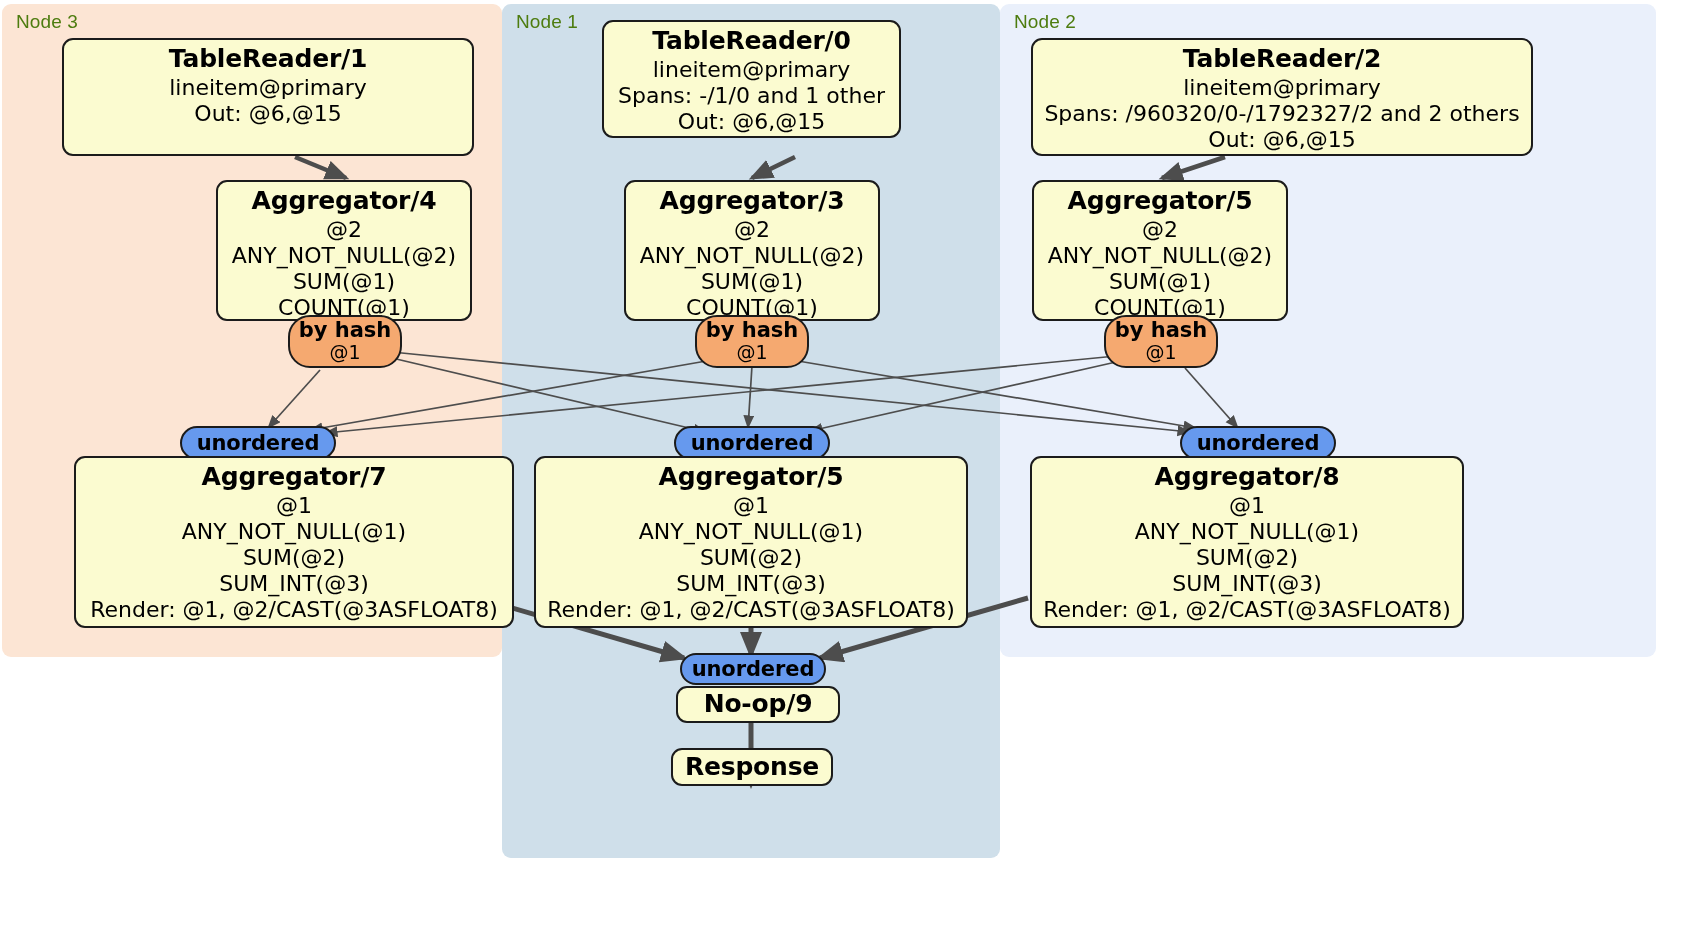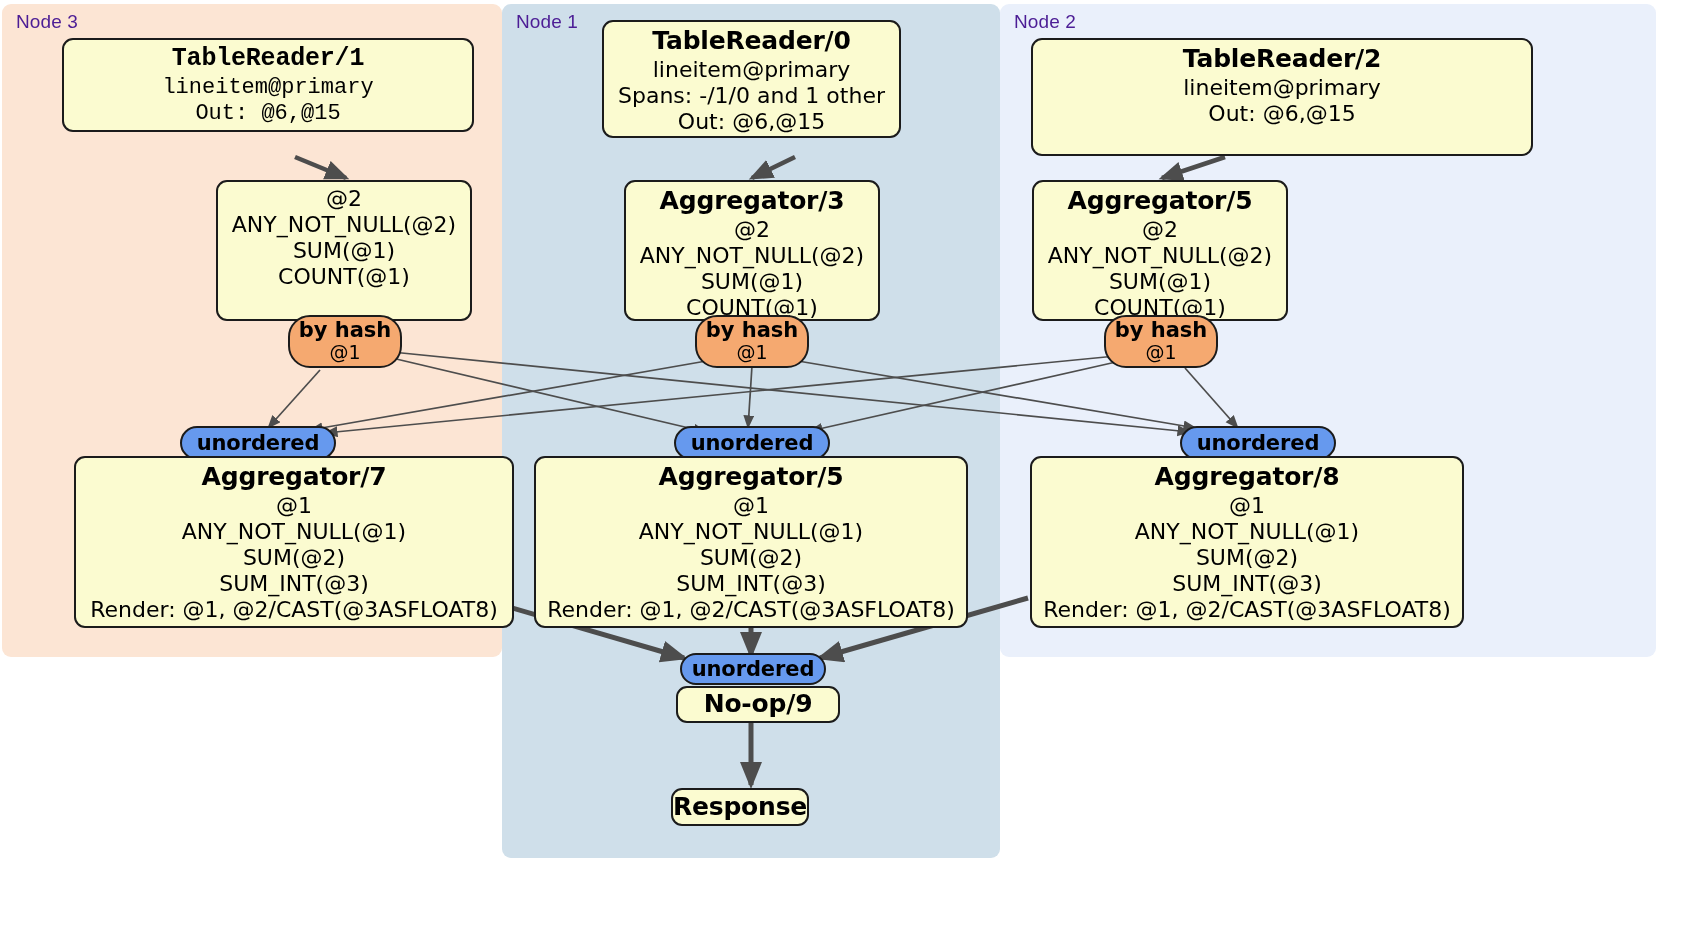--- a/index.html
+++ b/index.html
@@ -20,21 +20,21 @@
   
   .node-panel {
     position: absolute;
     border-radius: 9px;
   }
   .node-panel .node-label {
     position: absolute;
     top: 7px;
     left: 14px;
     font-size: 19px;
-    color: #4c1d95;
+    color: #4d7c0f;
     font-family: "Liberation Sans", sans-serif;
     letter-spacing: 0.1px;
   }
   
   .proc {
     position: absolute;
     background: #fbfbd0;
     border: 2.2px solid #1b1b1b;
     border-radius: 11px;
     box-sizing: border-box;
@@ -150,40 +150,42 @@
     <path d="M1116,362 L810,431" stroke="#4d4d4d" stroke-width="1.7" fill="none" marker-end="url(#ah-thin)"></path>
     <path d="M1185,368 L1238,428" stroke="#4d4d4d" stroke-width="1.7" fill="none" marker-end="url(#ah-thin)"></path>
 
     <path d="M478,598 L684,658" stroke="#4d4d4d" stroke-width="5" fill="none" marker-end="url(#ah-thick)"></path>
     <path d="M751,628 L751,655" stroke="#4d4d4d" stroke-width="5" fill="none" marker-end="url(#ah-thick)"></path>
     <path d="M1028,598 L820,658" stroke="#4d4d4d" stroke-width="5" fill="none" marker-end="url(#ah-thick)"></path>
 
     <path d="M751,722 L751,785" stroke="#4d4d4d" stroke-width="5" fill="none" marker-end="url(#ah-thick)"></path>
   </svg>
 
-  <div class="proc" style="left:62px; top:38px; width:412px; height:94px;font-family:Liberation Mono, monospace;">
+  <div class="proc" style="left:62px; top:38px; width:412px; height:118px;">
     <div class="ttl">TableReader/1</div>
     <div class="ln">lineitem@primary</div>
     <div class="ln">Out: @6,@15</div>
   </div>
 
   <div class="proc" style="left:602px; top:20px; width:299px; height:118px;">
     <div class="ttl">TableReader/0</div>
     <div class="ln">lineitem@primary</div>
     <div class="ln">Spans: -/1/0 and 1 other</div>
     <div class="ln">Out: @6,@15</div>
   </div>
 
   <div class="proc" style="left:1031px; top:38px; width:502px; height:118px;">
     <div class="ttl">TableReader/2</div>
     <div class="ln">lineitem@primary</div>
+    <div class="ln">Spans: /960320/0-/1792327/2 and 2 others</div>
     <div class="ln">Out: @6,@15</div>
   </div>
 
   <div class="proc" style="left:216px; top:180px; width:256px; height:141px;">
+    <div class="ttl">Aggregator/4</div>
     <div class="ln">@2</div>
     <div class="ln">ANY_NOT_NULL(@2)</div>
     <div class="ln">SUM(@1)</div>
     <div class="ln">COUNT(@1)</div>
   </div>
 
   <div class="proc" style="left:624px; top:180px; width:256px; height:141px;">
     <div class="ttl">Aggregator/3</div>
     <div class="ln">@2</div>
     <div class="ln">ANY_NOT_NULL(@2)</div>
@@ -254,17 +256,17 @@
   </div>
 
   <div class="badge unordered" style="left:680px; top:653px; width:146px; height:32px;">
     <span>unordered</span>
   </div>
 
   <div class="proc compact" style="left:676px; top:686px; width:164px; height:37px;">
     <div class="ttl">No-op/9</div>
   </div>
 
-  <div class="proc compact" style="left:671px; top:788px; width:138px; height:38px;">
+  <div class="proc compact" style="left:671px; top:748px; width:162px; height:38px;">
     <div class="ttl">Response</div>
   </div>
 
 </div>
 
 </body></html>

